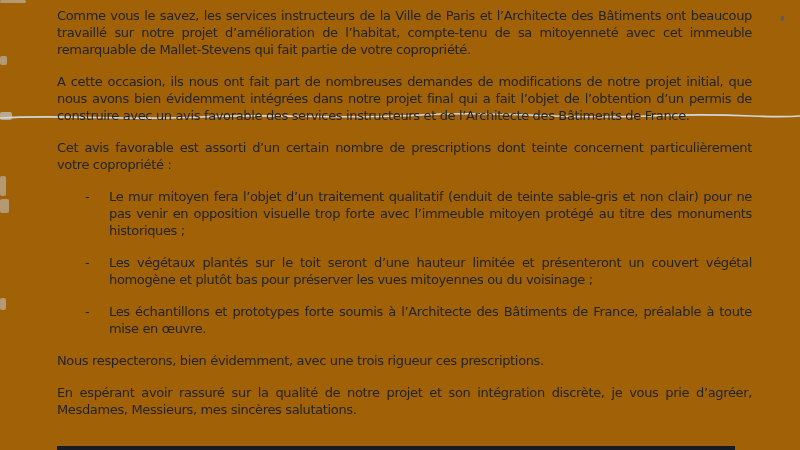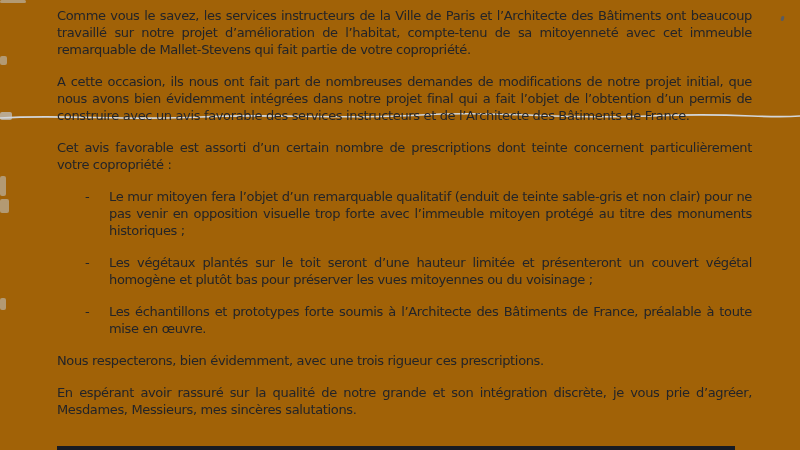--- a/index.html
+++ b/index.html
@@ -98,36 +98,36 @@
     <p class="para">Comme vous le savez, les services instructeurs de la Ville de Paris et l’Architecte des Bâtiments ont beaucoup travaillé sur notre projet d’amélioration de l’habitat, compte-tenu de sa mitoyenneté avec cet immeuble remarquable de Mallet-Stevens qui fait partie de votre copropriété.</p>
 
     <p class="para">A cette occasion, ils nous ont fait part de nombreuses demandes de modifications de notre projet initial, que nous avons bien évidemment intégrées dans notre projet final qui a fait l’objet de l’obtention d’un permis de construire avec un avis favorable des services instructeurs et de l’Architecte des Bâtiments de France.</p>
 
     <p class="para">Cet avis favorable est assorti d’un certain nombre de prescriptions dont teinte concernent particulièrement votre copropriété :</p>
 
     <div class="bullet-list">
 
       <div class="bullet">
         <span class="bullet-marker">-</span>
-        <span class="bullet-text">Le mur mitoyen fera l’objet d’un remarquable qualitatif (enduit de teinte sable-gris et non clair) pour ne pas venir en opposition visuelle trop forte avec l’immeuble mitoyen protégé au titre des monuments historiques ;</span>
+        <span class="bullet-text">Le mur mitoyen fera l’objet d’un traitement qualitatif (enduit de teinte sable-gris et non clair) pour ne pas venir en opposition visuelle trop forte avec l’immeuble mitoyen protégé au titre des monuments historiques ;</span>
       </div>
 
       <div class="bullet">
         <span class="bullet-marker">-</span>
         <span class="bullet-text">Les végétaux plantés sur le toit seront d’une hauteur limitée et présenteront un couvert végétal homogène et plutôt bas pour préserver les vues mitoyennes ou du voisinage ;</span>
       </div>
 
       <div class="bullet">
         <span class="bullet-marker">-</span>
         <span class="bullet-text">Les échantillons et prototypes forte soumis à l’Architecte des Bâtiments de France, préalable à toute mise en œuvre.</span>
       </div>
 
     </div>
 
     <p class="para">Nous respecterons, bien évidemment, avec une trois rigueur ces prescriptions.</p>
 
-    <p class="para">En espérant avoir rassuré sur la qualité de notre grande et son intégration discrète, je vous prie d’agréer, Mesdames, Messieurs, mes sincères salutations.</p>
+    <p class="para">En espérant avoir rassuré sur la qualité de notre projet et son intégration discrète, je vous prie d’agréer, Mesdames, Messieurs, mes sincères salutations.</p>
 
   </div>
 
   <div class="bottom-bar"></div>
 
 </div>
 
 </body></html>

